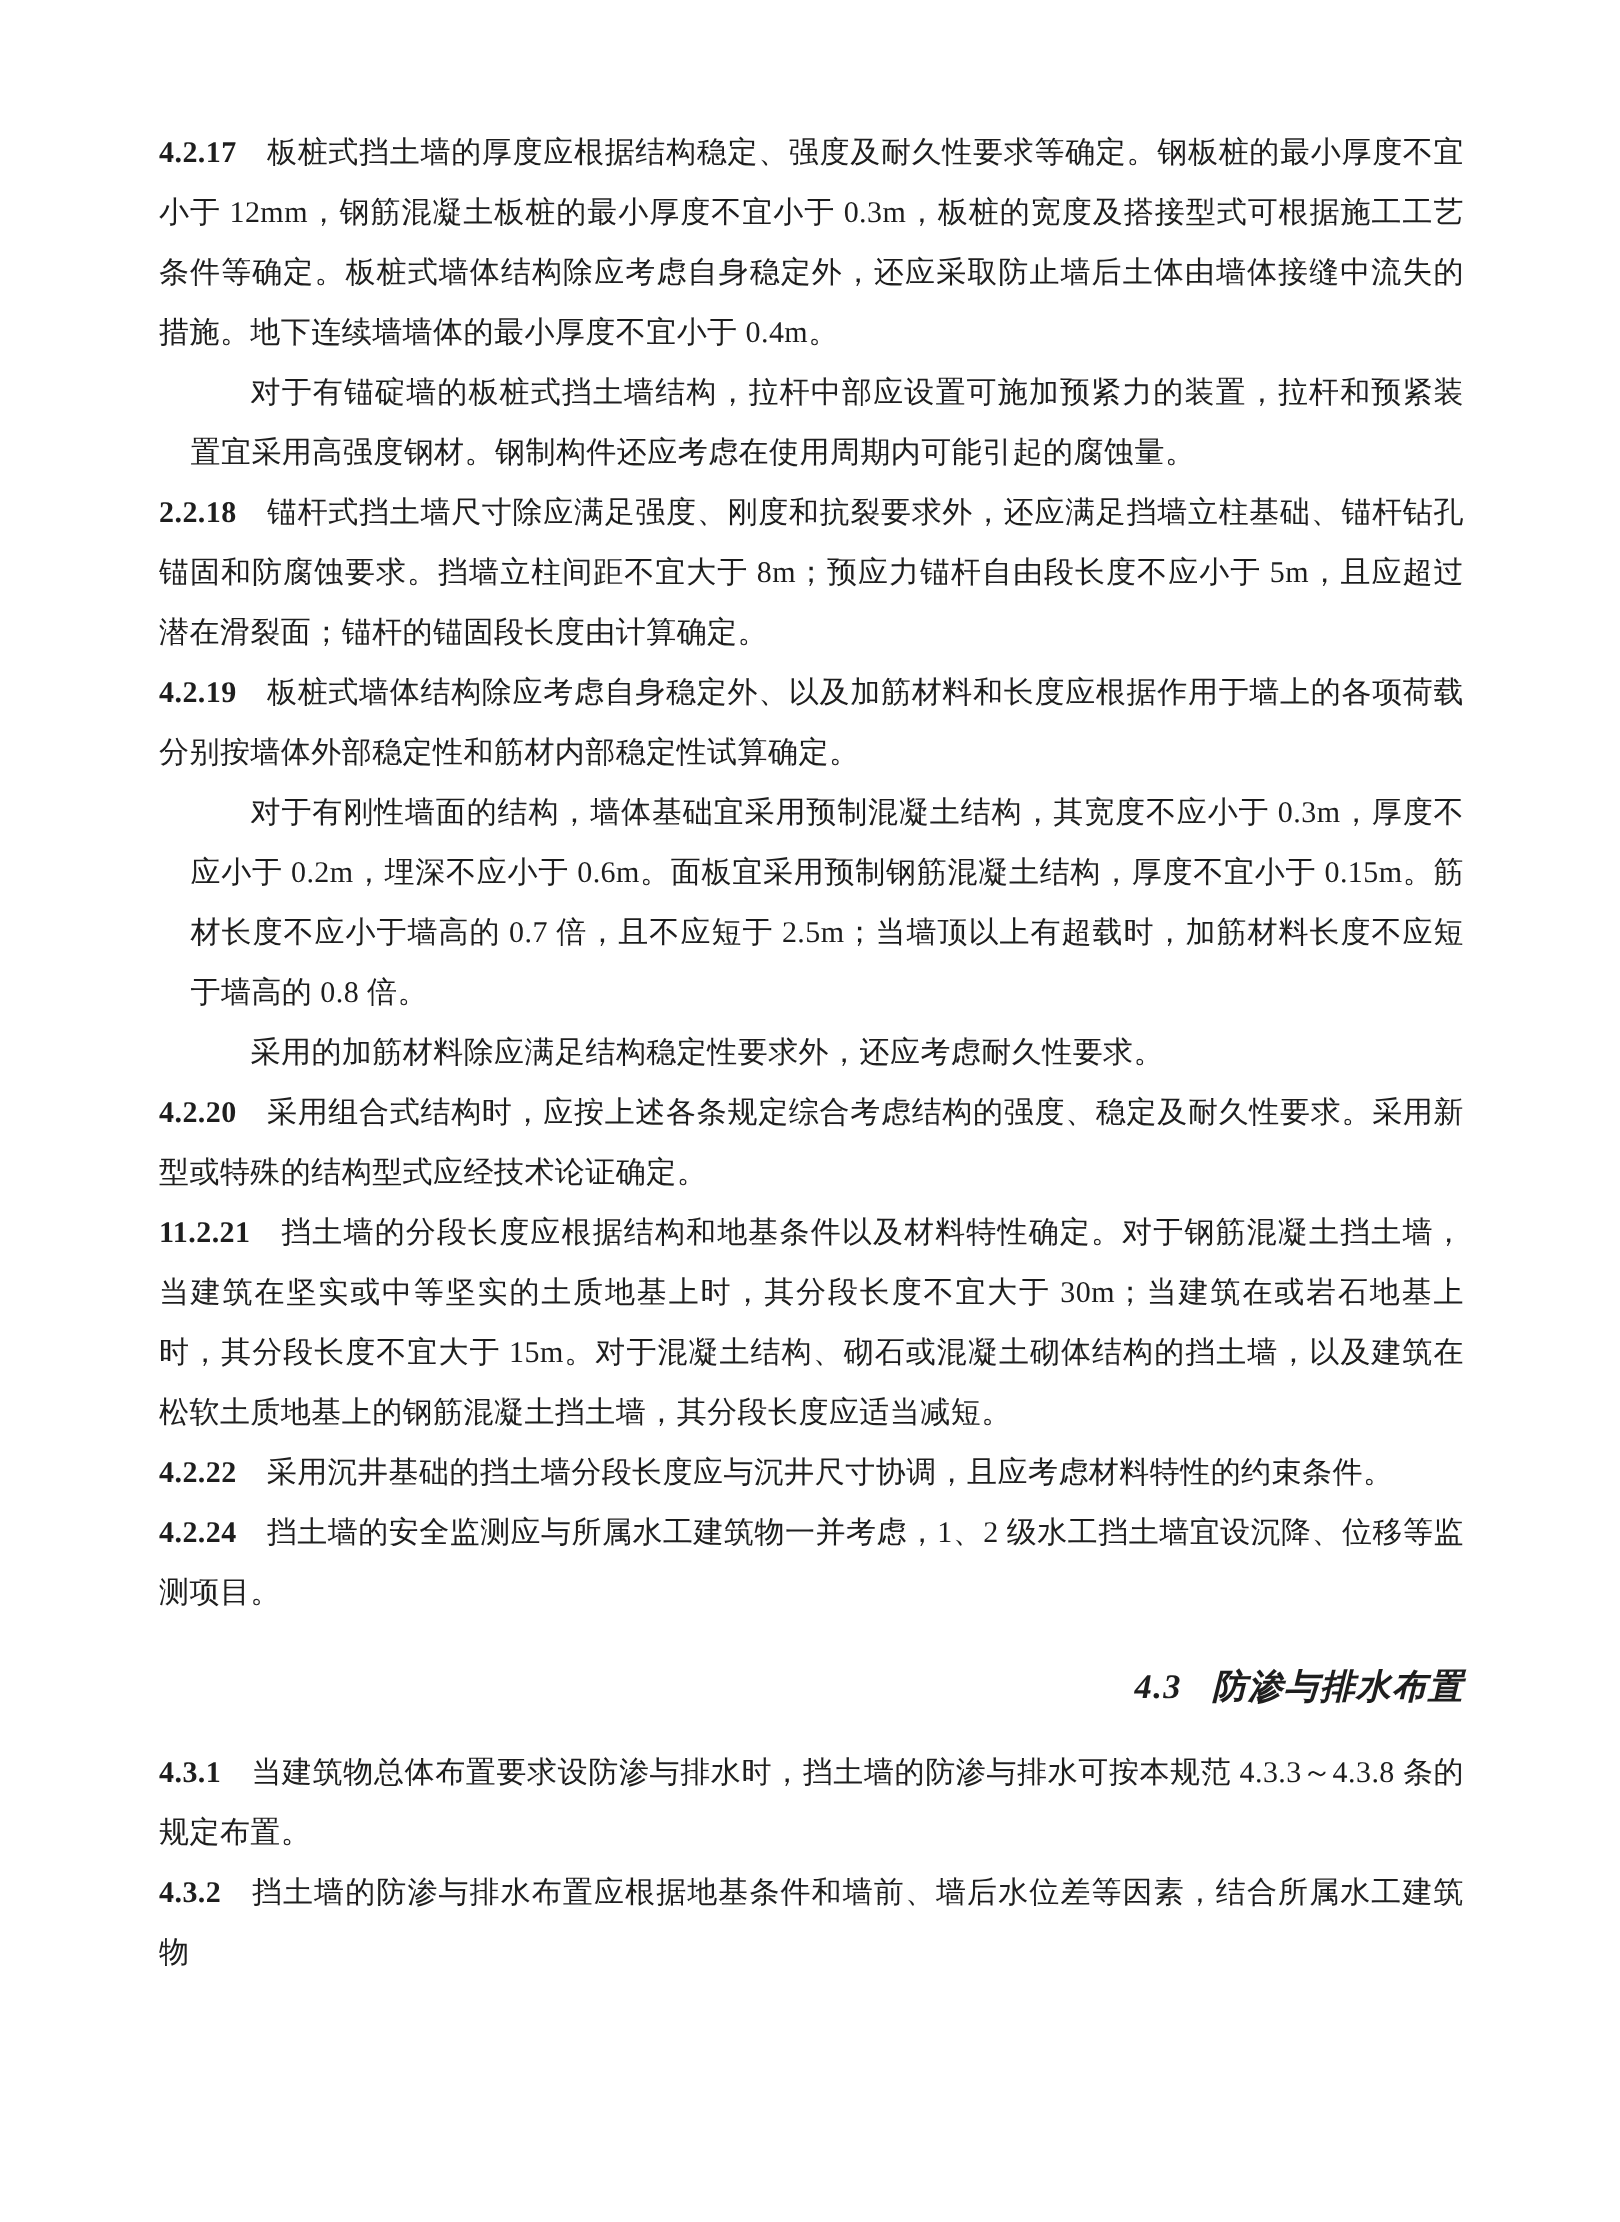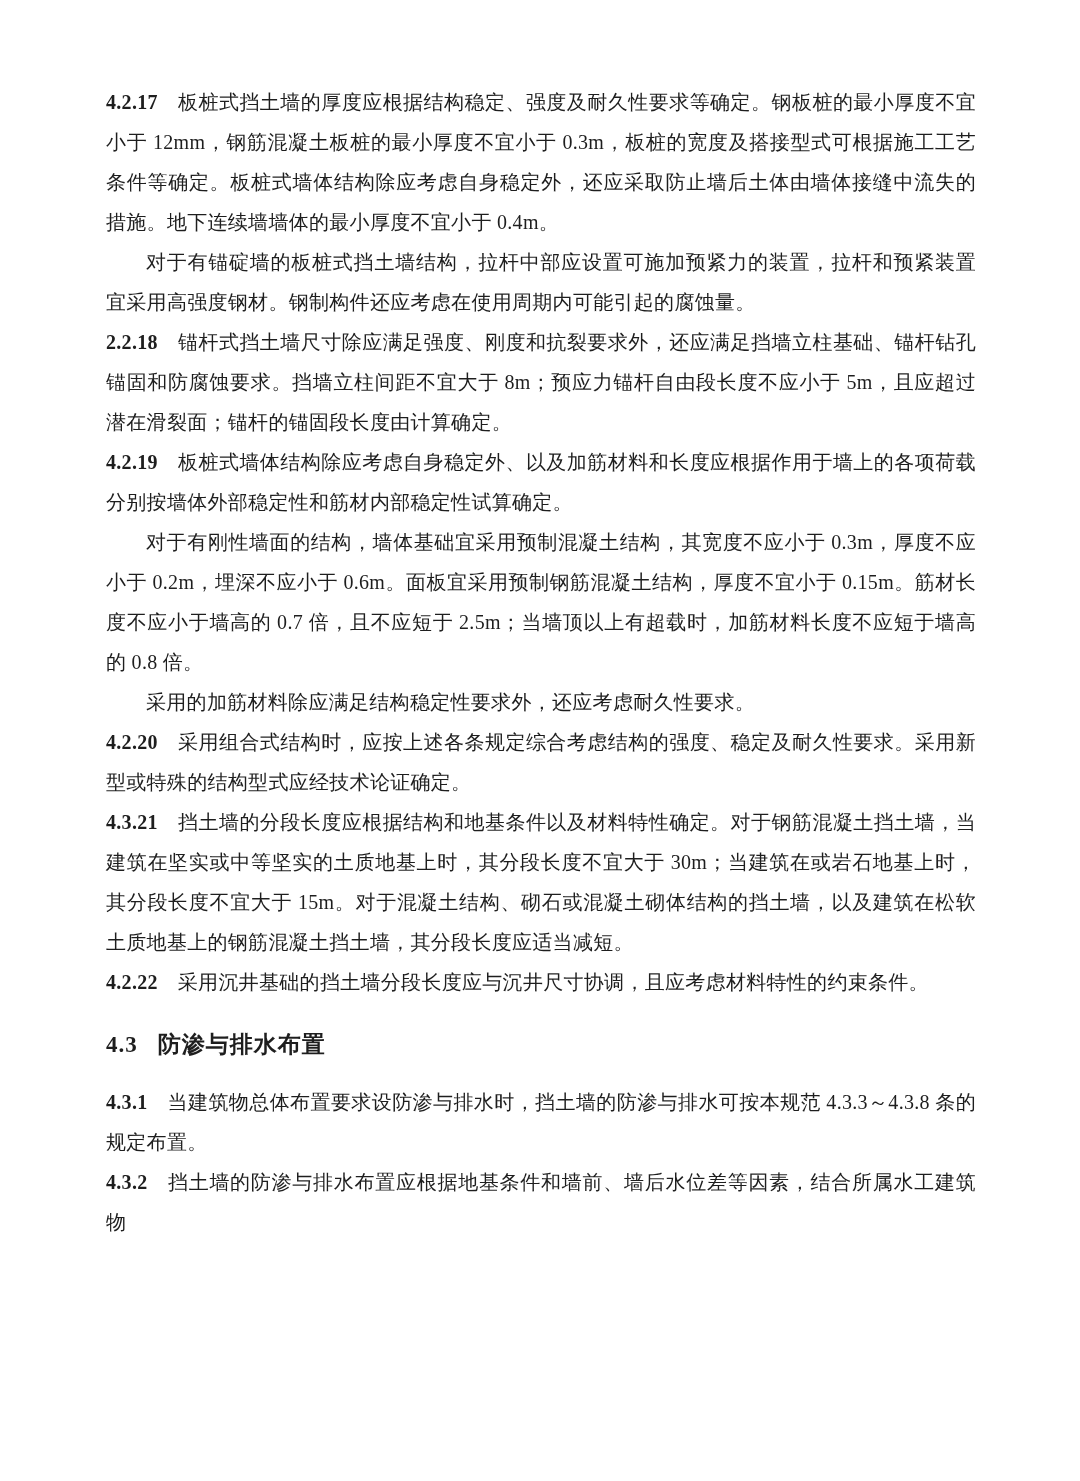--- a/index.html
+++ b/index.html
@@ -23,33 +23,35 @@
   }
   .para {
     margin: 0;
     font-size: 20px;
     line-height: 40px;
     text-align: justify;
     letter-spacing: 0.3px;
   }
   .para.indent {
     text-indent: 2em;
+    margin-left: 21px;
   }
   .clause-num {
     font-weight: bold;
     margin-right: 20px;
     white-space: nowrap;
   }
   .section-heading {
     margin: 22px 0 16px 0;
-    text-align: left;
+    text-align: right;
     font-size: 23px;
     font-weight: bold;
     line-height: 42px;
     letter-spacing: 1px;
+    font-style: italic;
   }
   .section-heading .sec-num {
     margin-right: 20px;
   }
 </style>
 </head>
 <body>
 
 <div class="page">
 
@@ -75,28 +77,31 @@
 
   <p class="para indent">
     <span>采用的加筋材料除应满足结构稳定性要求外，还应考虑耐久性要求。</span>
   </p>
 
   <p class="para">
     <b class="clause-num">4.2.20</b><span>采用组合式结构时，应按上述各条规定综合考虑结构的强度、稳定及耐久性要求。采用新型或特殊的结构型式应经技术论证确定。</span>
   </p>
 
   <p class="para">
-    <b class="clause-num">4.3.21</b><span>挡土墙的分段长度应根据结构和地基条件以及材料特性确定。对于钢筋混凝土挡土墙，当建筑在坚实或中等坚实的土质地基上时，其分段长度不宜大于 30m；当建筑在或岩石地基上时，其分段长度不宜大于 15m。对于混凝土结构、砌石或混凝土砌体结构的挡土墙，以及建筑在松软土质地基上的钢筋混凝土挡土墙，其分段长度应适当减短。</span>
+    <b class="clause-num">11.2.21</b><span>挡土墙的分段长度应根据结构和地基条件以及材料特性确定。对于钢筋混凝土挡土墙，当建筑在坚实或中等坚实的土质地基上时，其分段长度不宜大于 30m；当建筑在或岩石地基上时，其分段长度不宜大于 15m。对于混凝土结构、砌石或混凝土砌体结构的挡土墙，以及建筑在松软土质地基上的钢筋混凝土挡土墙，其分段长度应适当减短。</span>
   </p>
 
   <p class="para">
     <b class="clause-num">4.2.22</b><span>采用沉井基础的挡土墙分段长度应与沉井尺寸协调，且应考虑材料特性的约束条件。</span>
   </p>
 
 
+  <p class="para">
+    <b class="clause-num">4.2.24</b><span>挡土墙的安全监测应与所属水工建筑物一并考虑，1、2 级水工挡土墙宜设沉降、位移等监测项目。</span>
+  </p>
 
   <h2 class="section-heading">
     <span class="sec-num">4.3</span><span>防渗与排水布置</span>
   </h2>
 
   <p class="para">
     <b class="clause-num">4.3.1</b><span>当建筑物总体布置要求设防渗与排水时，挡土墙的防渗与排水可按本规范 4.3.3～4.3.8 条的规定布置。</span>
   </p>
 
   <p class="para">

